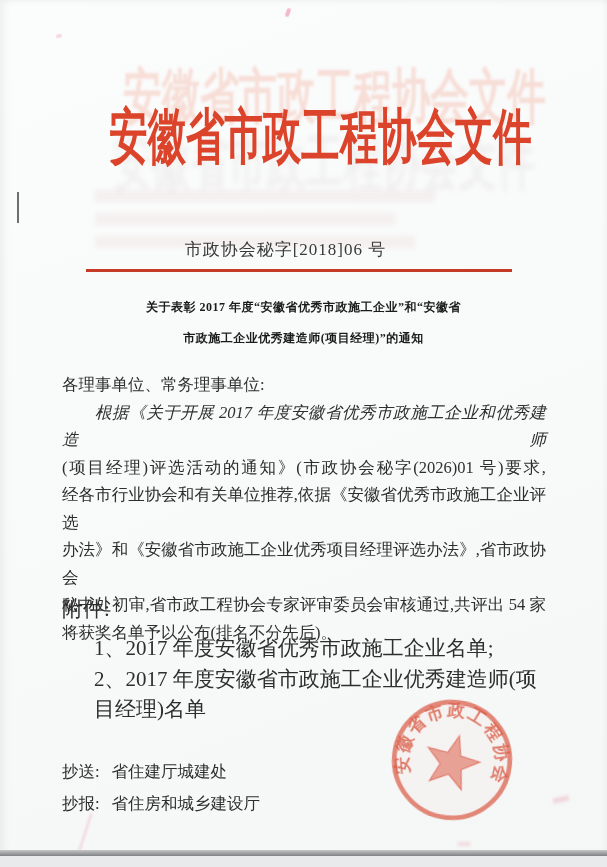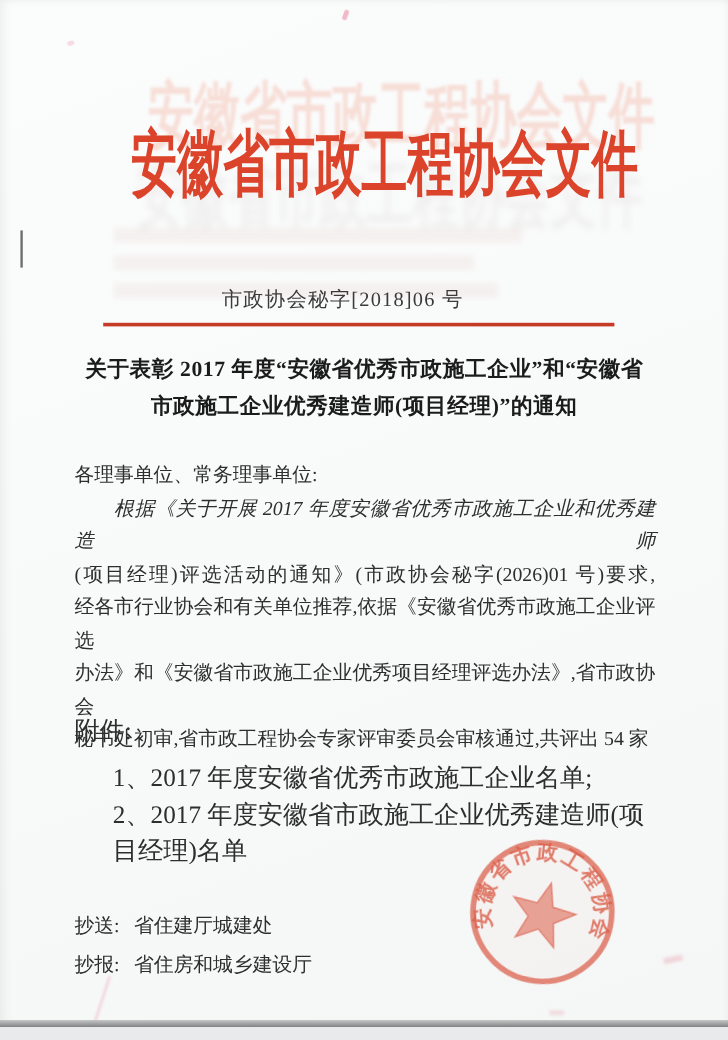--- a/index.html
+++ b/index.html
@@ -28,26 +28,26 @@
     letter-spacing:1px;color:#3a3a3a;
     transform:translateX(-18px);
   }
   .red-line{
     position:absolute;top:269px;left:86px;width:426px;height:3px;
     background:var(--line_red,#c63b28);
   }
   
   .doc-title{
     position:absolute;top:292px;left:40px;right:40px;
-    text-align:center;font-weight:bold;font-size:18px;line-height:31px;
+    text-align:center;font-weight:bold;font-size:12px;line-height:31px;
     color:#1b1b1b;letter-spacing:0.5px;
   }
   
   .doc-body{
-    position:absolute;top:382px;left:62px;width:484px;
+    position:absolute;top:371px;left:62px;width:484px;
     font-size:16.5px;line-height:27.5px;color:#2e2e2e;
   }
   .salutation{text-align:left;}
   .para-line{text-align:justify;text-align-last:justify;}
   .para-line:first-child{text-indent:2em;font-style:italic;}
   .para-line:last-child{text-align-last:left;}
   
   .attachments{
     position:absolute;top:598px;left:62px;width:484px;
     font-size:21px;line-height:22px;color:#2e2e2e;
@@ -130,20 +130,21 @@
     </div>
 
   <div class="doc-body">
     <div class="salutation">各理事单位、常务理事单位:</div>
     <div class="paragraph">
         <div class="para-line">根据《关于开展 2017 年度安徽省优秀市政施工企业和优秀建造师</div>
         <div class="para-line">(项目经理)评选活动的通知》(市政协会秘字(2026)01 号)要求,</div>
         <div class="para-line">经各市行业协会和有关单位推荐,依据《安徽省优秀市政施工企业评选</div>
         <div class="para-line">办法》和《安徽省市政施工企业优秀项目经理评选办法》,省市政协会</div>
         <div class="para-line">秘书处初审,省市政工程协会专家评审委员会审核通过,共评出 54 家</div>
+        <div class="para-line">将获奖名单予以公布(排名不分先后)。</div>
       </div>
   </div>
 
   <div class="attachments">
     <div class="attachments-label">附件:</div>
     <div class="attachment-list">
         <div class="attachment-item">1、2017 年度安徽省优秀市政施工企业名单;</div>
         <div class="attachment-item">2、2017 年度安徽省市政施工企业优秀建造师(项目经理)名单</div>
       </div>
   </div>

